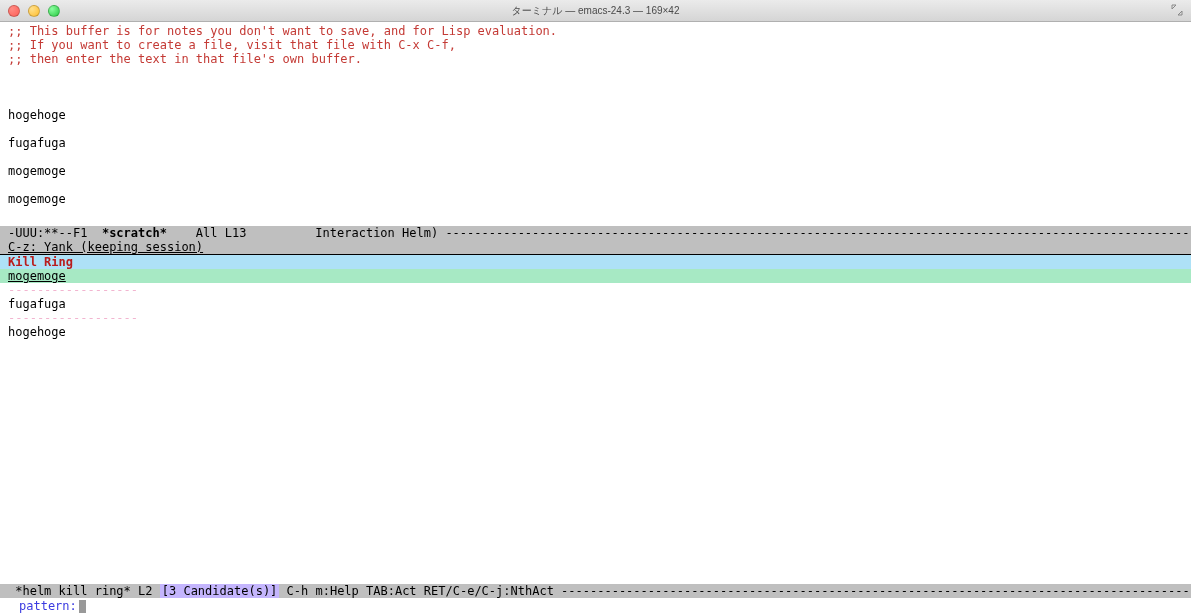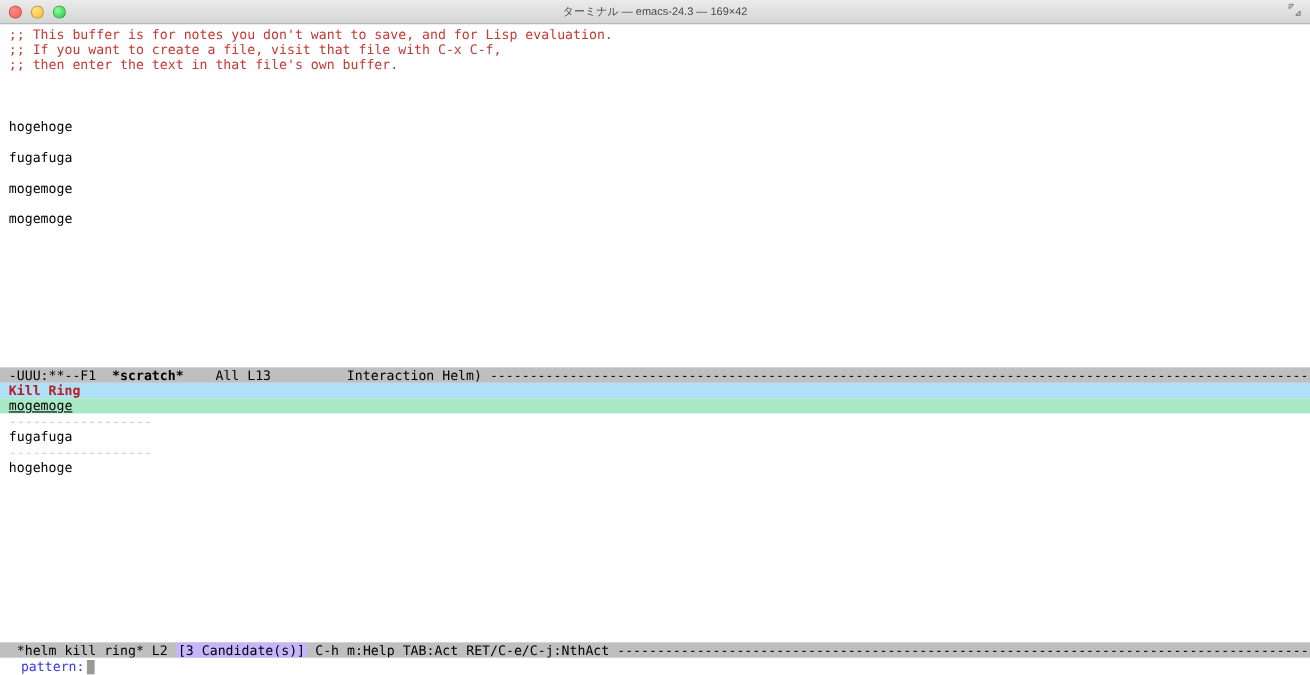--- a/index.html
+++ b/index.html
@@ -116,21 +116,21 @@
     .helm-bottom-space {
       background: #ffffff;
       flex: 1;
     }
     .container {
       display: flex;
       flex-direction: column;
       height: calc(100% - 22px);
     }
     .top-editor {
-      height: 312px;
+      height: 204px;
       overflow: hidden;
     }
     .modeline-bottom {
       background: #bfbfbf;
       color: #000;
       font-family: Menlo, Monaco, monospace;
       font-size: 12px;
       line-height: 14px;
       padding: 0 8px;
       white-space: pre;
@@ -193,20 +193,21 @@
     <div style="height:14px"></div>
     <div class="plain">fugafuga</div>
     <div style="height:14px"></div>
     <div class="plain">mogemoge</div>
     <div style="height:14px"></div>
     <div class="plain">mogemoge</div>
   </div>
 
   <div class="modeline"><span>-UUU:**--F1  </span><span class="bold">*scratch*</span><span>    All L13    </span><span style="margin-left:40px">Interaction Helm)</span><span class="dashes"> ----------------------------------------------------------------------------------------------------------------------------</span></div>
 
+  <div class="helm-header"> C-z: Yank (keeping session)</div>
   <div class="helm-source-header">Kill Ring</div>
   <div class="helm-selected">mogemoge</div>
   <div class="helm-separator">------------------</div>
   <div class="helm-candidate">fugafuga</div>
   <div class="helm-separator">------------------</div>
   <div class="helm-candidate">hogehoge</div>
 
   <div class="helm-bottom-space"></div>
 
   <div class="modeline-bottom"><span class="bold"> *helm kill ring*</span><span> L2 </span><span class="candidates-count">[3 Candidate(s)]</span><span> C-h m:Help TAB:Act RET/C-e/C-j:NthAct </span><span class="dashes">---------------------------------------------------------------------------------------------------------</span></div>

